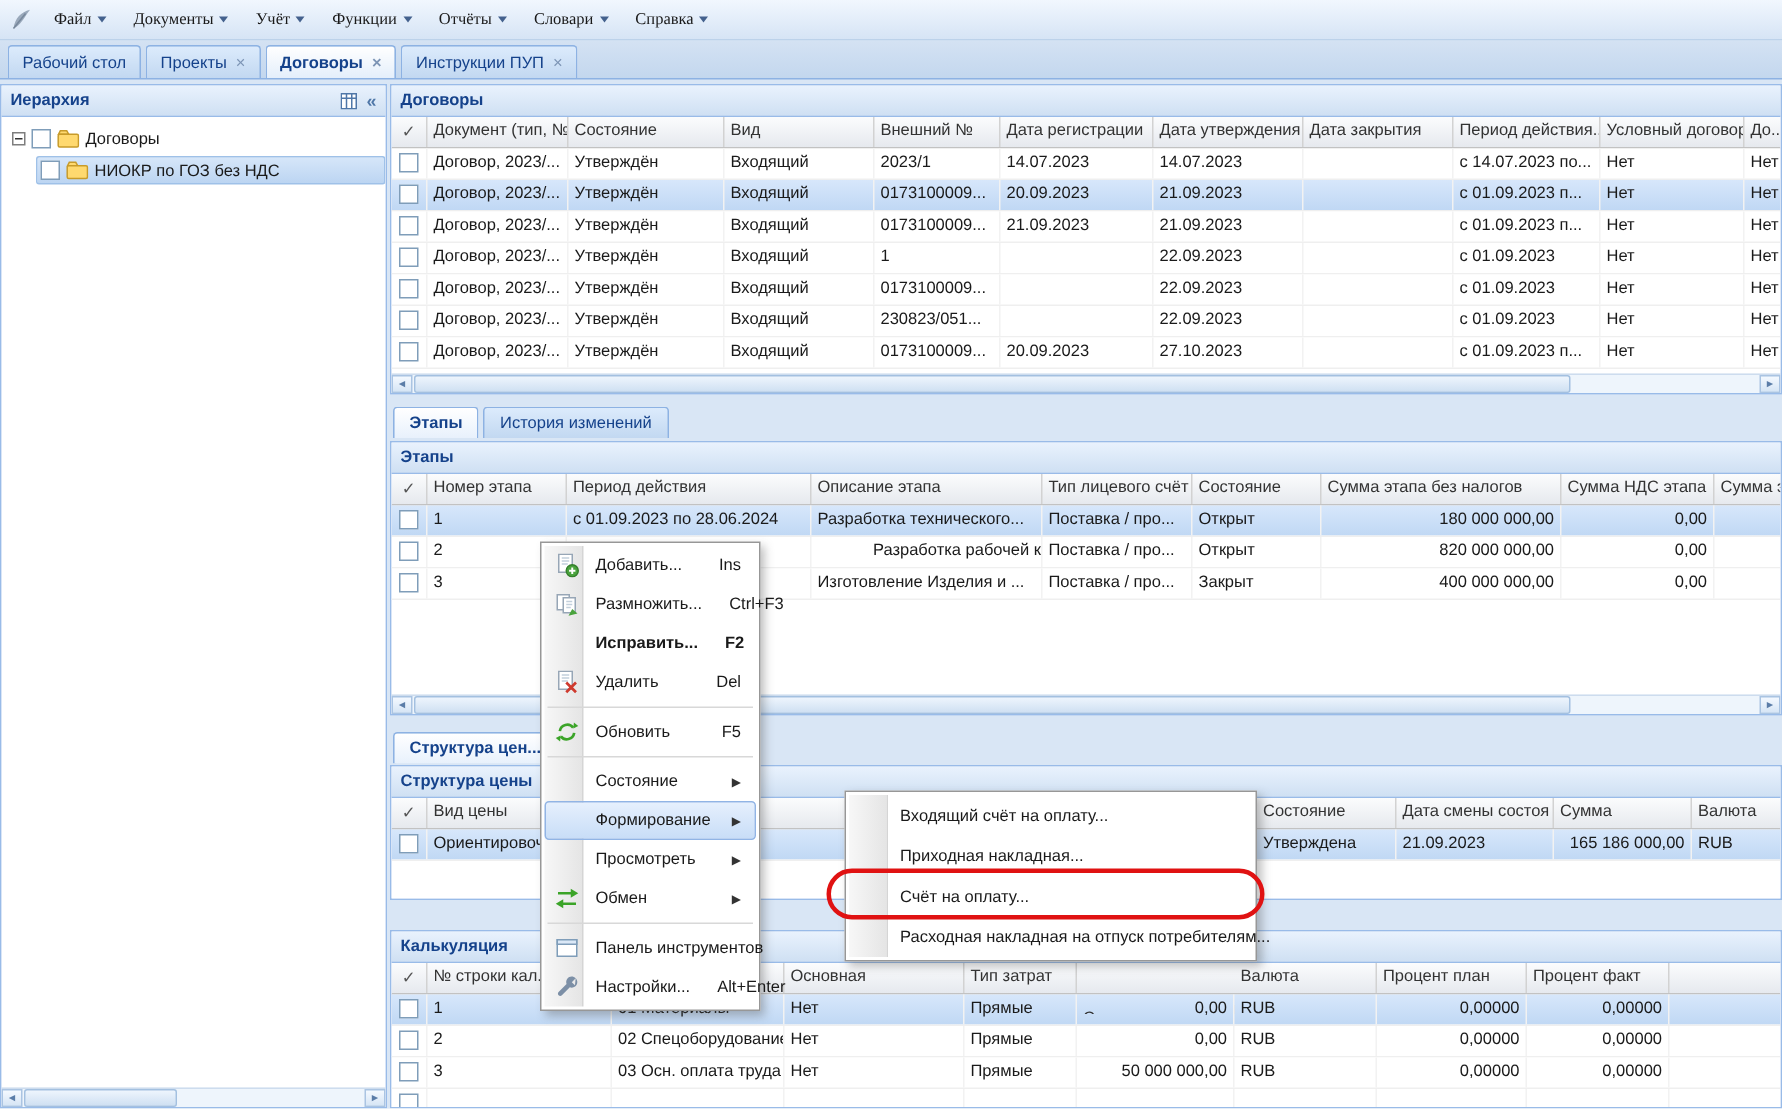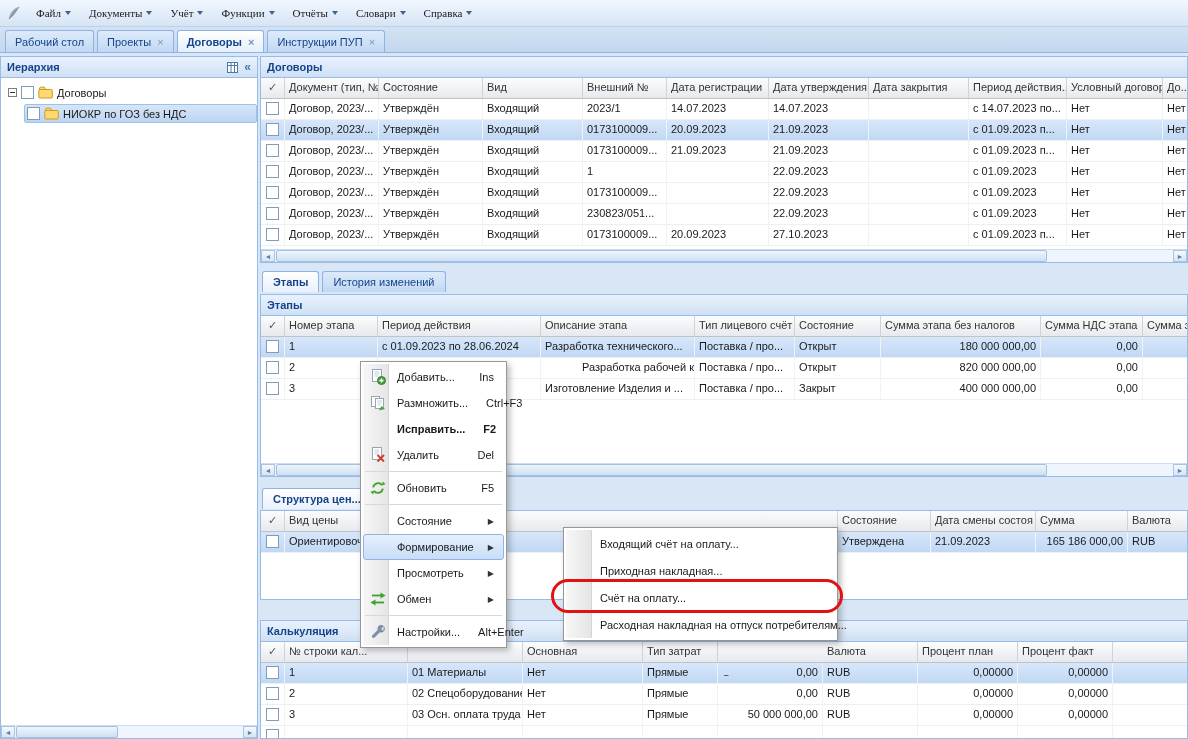--- a/index.html
+++ b/index.html
@@ -405,20 +405,23 @@
         </div>
       </div>
 
       <div class="subtabs" id="price-tabs">
         <div class="subtab active">
           <span>Структура цен...</span>
         </div>
       </div>
 
       <div class="panel" id="price-panel">
+        <div class="panel-header">
+          <span>Структура цены</span>
+        </div>
         <div class="grid" id="price-grid">
             <div class="grid-header">
               <div class="gh-cell c" style="width: 24px;">✓</div>
               <div class="gh-cell" style="width: 108px;">Вид цены</div>
               <div class="gh-cell" style="width: 445px;"></div>
               <div class="gh-cell" style="width: 93px;">Состояние</div>
               <div class="gh-cell" style="width: 105px;">Дата смены состоя</div>
               <div class="gh-cell" style="width: 92px;">Сумма</div>
               <div class="gh-cell" style="width: 70px;">Валюта</div>
             </div>
@@ -570,20 +573,27 @@
             <path d="M10.5 1.5l5 3-5 3z" fill="#3ba428"></path>
             <path d="M14 11.5H5" stroke="#3ba428" stroke-width="1.8" fill="none"></path>
             <path d="M5.5 8.5l-5 3 5 3z" fill="#3ba428"></path>
           </svg></span>
         <span>Обмен</span>
         <span class="sarr">▶</span>
       </div>
       <div class="msep"></div>
       <div class="mi">
         <span class="mic"><svg width="16" height="16" viewBox="0 0 16 16">
+            <rect x="1.5" y="2.5" width="13" height="11" fill="#fff" stroke="#7f9db9"></rect>
+            <rect x="1.5" y="2.5" width="13" height="3" fill="#dbe8f7" stroke="#7f9db9"></rect>
+          </svg></span>
+        <span>Панель инструментов</span>
+      </div>
+      <div class="mi">
+        <span class="mic"><svg width="16" height="16" viewBox="0 0 16 16">
             <path d="M13.8 2.2c1.6 1.6 1.4 4.2-.4 5.5-1.1.8-2.4.9-3.5.5L4.6 13.5c-.6.6-1.6.6-2.2 0-.6-.6-.6-1.6 0-2.2l5.3-5.3c-.4-1.1-.3-2.4.5-3.5C9.5.7 12.2.6 13.8 2.2l-2.6 2.6 2.1 2.1z" fill="#7c8fa6"></path>
           </svg></span>
         <span>Настройки...</span>
         <span class="sc">Alt+Enter</span>
       </div>
     </div>
   <div class="menu" id="submenu">
       <div class="gutter"></div>
       <div class="mi">
         <span>Входящий счёт на оплату...</span>

